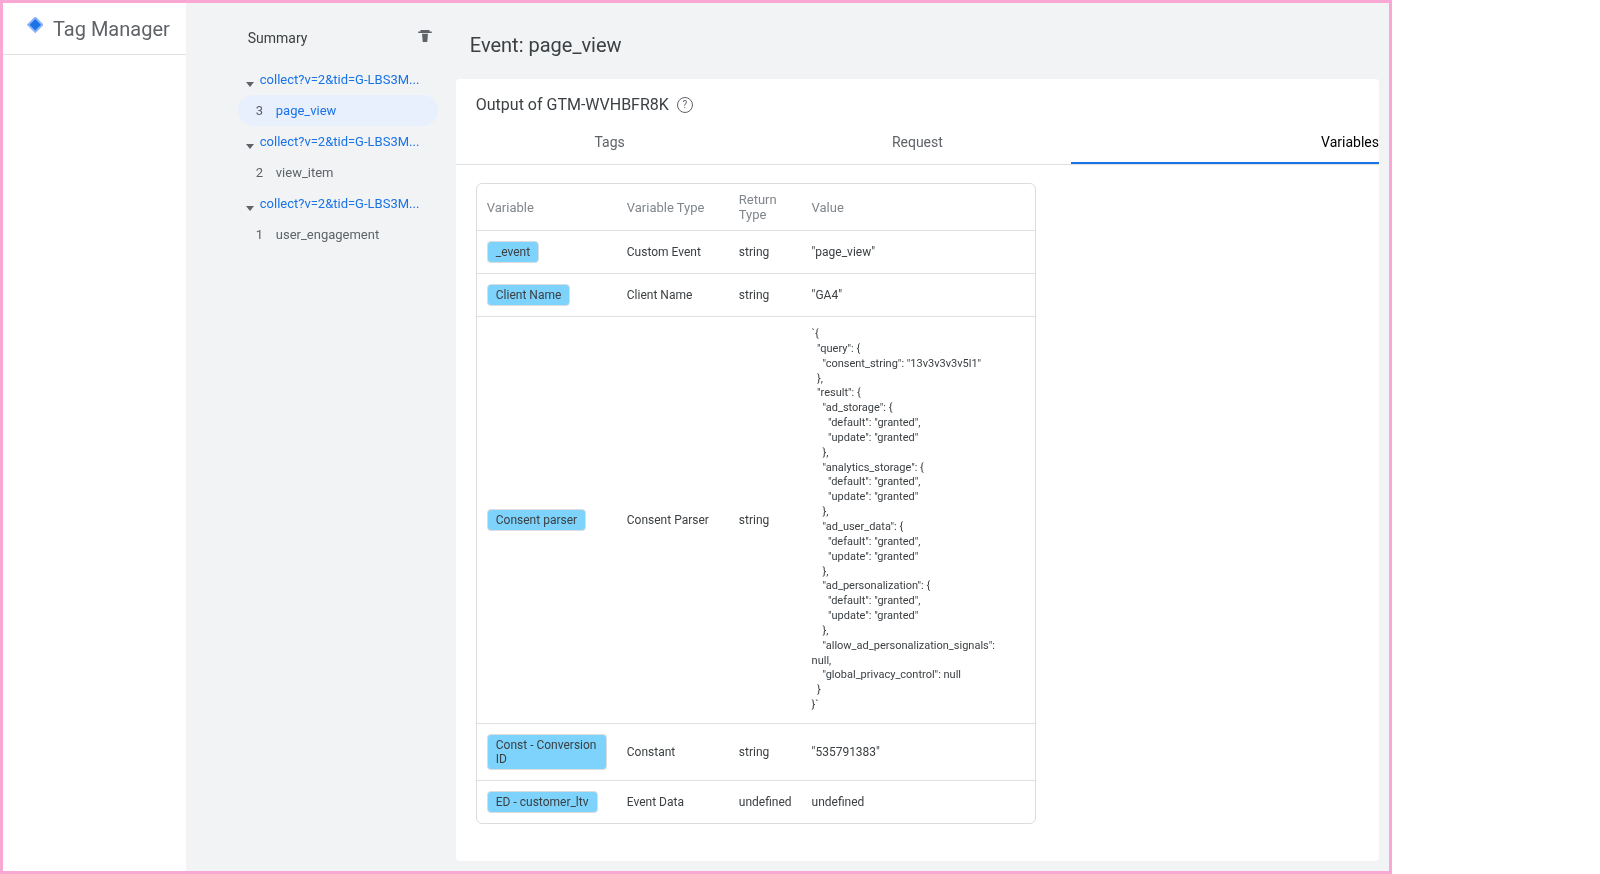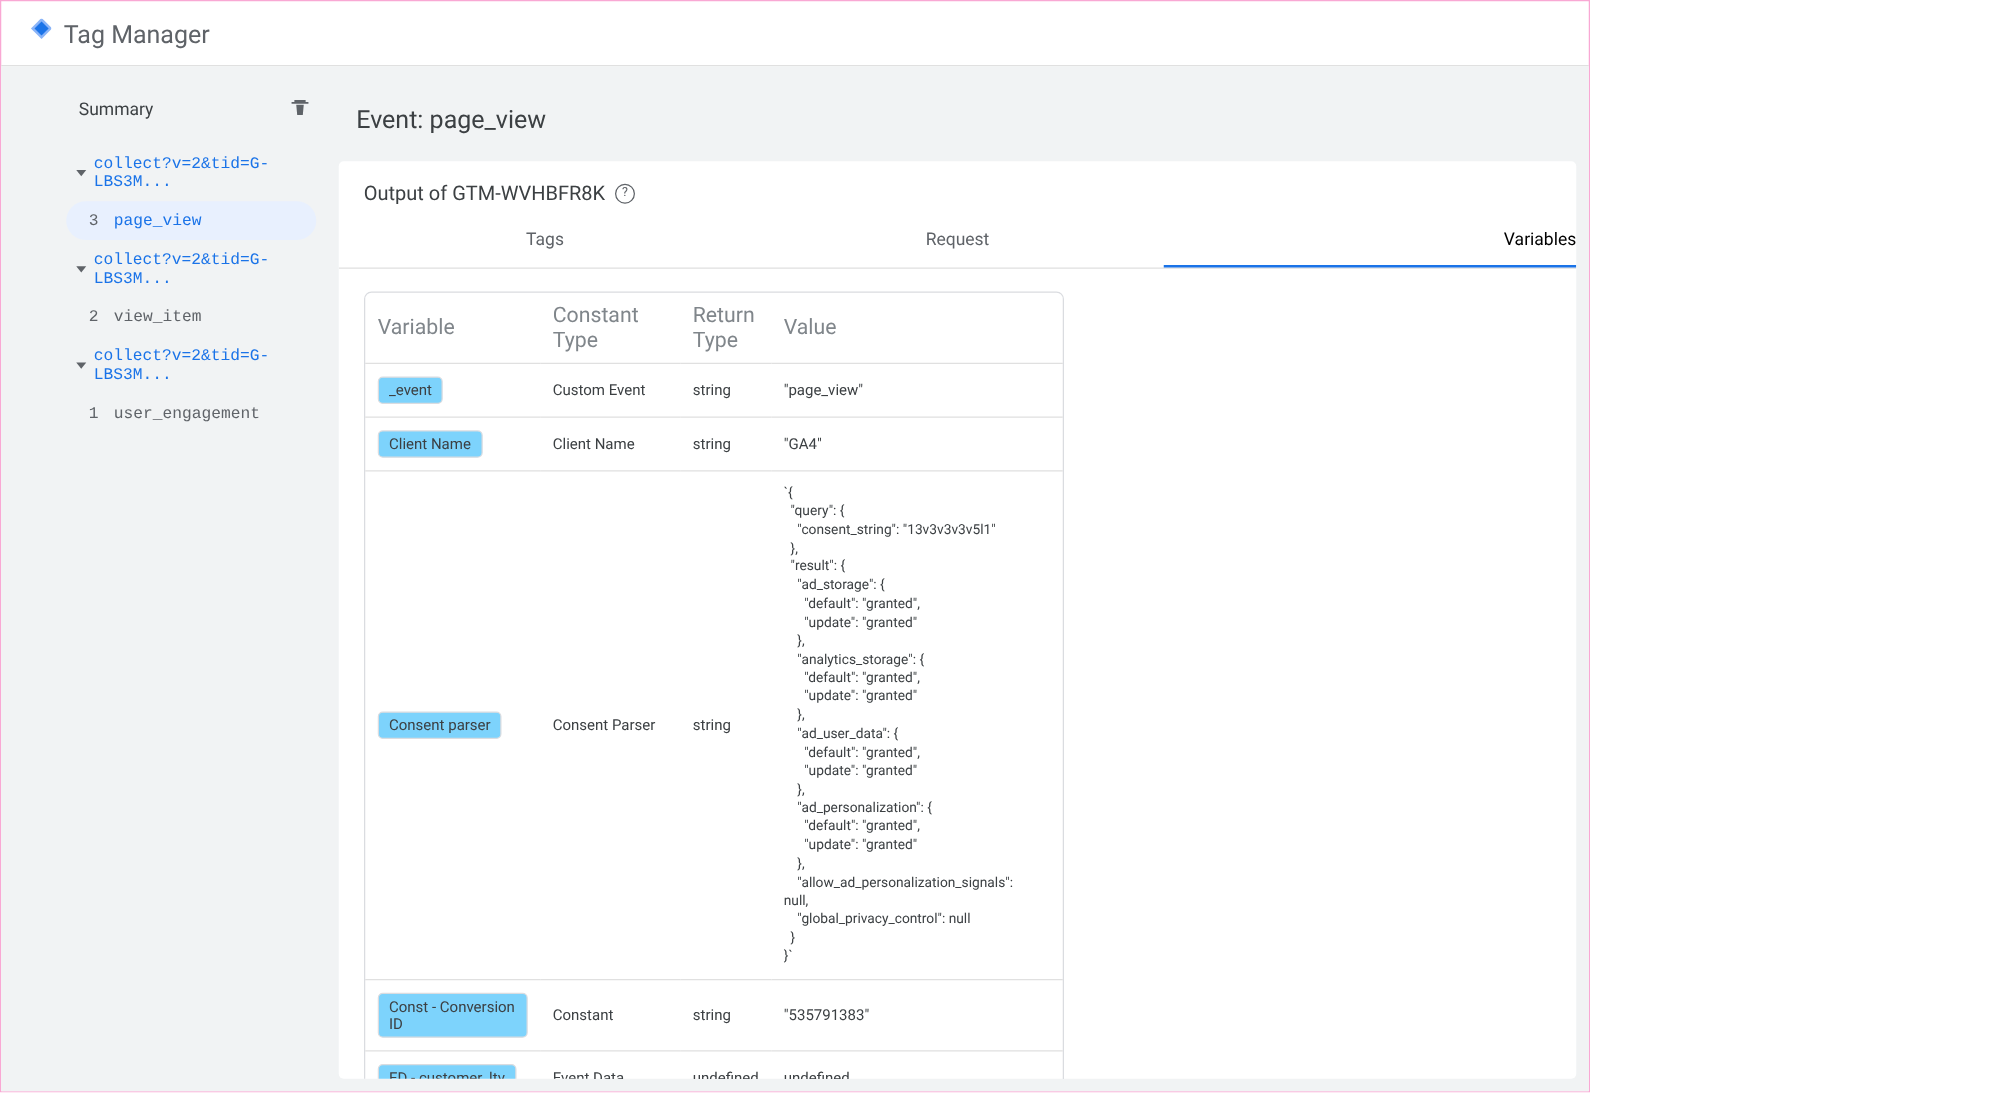--- a/index.html
+++ b/index.html
@@ -1,42 +1,42 @@
 <!DOCTYPE html>
 <html><head>
 <meta charset="utf-8">
 <style>
 * { box-sizing: border-box; margin: 0; padding: 0; }
 body { font-family: 'Google Sans', Roboto, Arial, sans-serif; font-size: 13px; color: #3c4043; background: #fff; }
-.frame { border: 1px solid #f9a8d4; width: 1272px; height: 874px; display: flex; flex-direction: column; }
+.frame { border: 3px solid #f9a8d4; width: 1392px; height: 874px; display: flex; flex-direction: row; }
 .topbar { height: 52px; display: flex; align-items: center; padding: 0 16px; border-bottom: 1px solid #e0e0e0; }
 .logo-wrap { display: flex; align-items: center; gap: 10px; }
 .logo-icon { width: 24px; height: 24px; }
 .app-title { font-size: 20px; color: #5f6368; font-weight: 400; }
 .body { flex: 1; display: flex; background: #f1f3f4; overflow: hidden; }
 .sidebar { width: 220px; padding: 20px 8px 12px 12px; display: flex; flex-direction: column; gap: 2px; margin-left: 40px; }
 .summary-row { display: flex; justify-content: space-between; align-items: center; padding: 4px 4px 14px 10px; color: #3c4043; font-size: 14px; }
 .clear-icon { color: #5f6368; cursor: pointer; }
-.tree-item { display: flex; align-items: center; gap: 6px; padding: 8px 8px; font-size: 13px; color: #3c4043; cursor: pointer; border-radius: 16px; font-family: Liberation Mono, monospace; }
+.tree-item { display: flex; align-items: flex-end; gap: 6px; padding: 8px 8px; font-size: 13px; color: #3c4043; cursor: pointer; border-radius: 16px; }
 .tree-item.link { color: #1a73e8; }
 .tree-item.child { padding-left: 18px; color: #5f6368; }
 .tree-item.child .num { width: 14px; color: #5f6368; }
 .tree-item.selected { background: #e8f0fe; color: #1a73e8; }
 .caret { width: 0; height: 0; border-left: 4px solid transparent; border-right: 4px solid transparent; border-top: 5px solid #5f6368; display: inline-block; }
 .main { flex: 1; display: flex; flex-direction: column; overflow: hidden; }
 .event-header { padding: 30px 24px 22px 24px; font-size: 20px; color: #3c4043; }
 .panel { margin: 0 10px 10px 10px; background: #fff; border-radius: 4px; display: flex; flex-direction: column; flex: 1; overflow: hidden; }
 .output-row { padding: 16px 20px 8px 20px; display: flex; align-items: center; gap: 8px; font-size: 16px; color: #3c4043; }
 .help-icon { width: 16px; height: 16px; border: 1.3px solid #5f6368; border-radius: 50%; display: inline-flex; align-items: center; justify-content: center; font-size: 10px; color: #5f6368; }
 .tabs { display: flex; border-bottom: 1px solid #e0e0e0; }
 .tab { flex: 1; text-align: center; padding: 12px 0; font-size: 14px; color: #5f6368; cursor: pointer; }
 .tab.active { color: #000000; border-bottom: 2px solid #1a73e8; text-align: right; }
 .table-wrap { padding: 18px 20px; overflow: auto; flex: 1; }
 .vtable { border: 1px solid #dadce0; border-radius: 6px; width: 560px; border-collapse: separate; border-spacing: 0; font-size: 12px; }
-.vtable th { text-align: left; font-weight: 400; color: #80868b; font-size: 17px; padding: 8px 10px; border-bottom: 1px solid #e0e0e0; }
+.vtable th { text-align: left; font-weight: 400; color: #80868b; font-size: 13px; padding: 8px 10px; border-bottom: 1px solid #e0e0e0; }
 .vtable td { padding: 10px 10px; border-top: 1px solid #e0e0e0; vertical-align: middle; color: #3c4043; }
 .vtable tr:first-child td { border-top: 0; }
 .vtable td.valcell { font-size: 12px; }
 .chip { display: inline-block; border: 1px solid #dadce0; border-radius: 4px; padding: 3px 8px; font-size: 12px; color: #3c4043; background: #7dd3fc; }
 .pre { white-space: pre; font-family: Roboto, Arial, sans-serif; font-size: 11px; line-height: 1.35; color: #3c4043; }
 .col-var { width: 140px; }
 .col-type { width: 112px; }
 .col-ret { width: 62px; }
 </style>
 </head>
@@ -101,21 +101,21 @@
         <div class="tabs">
           <div class="tab">Tags</div>
           <div class="tab">Request</div>
           <div class="tab active">Variables</div>
         </div>
         <div class="table-wrap">
           <table class="vtable">
             <thead>
               <tr>
                 <th class="col-var">Variable</th>
-                <th class="col-type">Constant Type</th>
+                <th class="col-type">Variable Type</th>
                 <th class="col-ret">Return Type</th>
                 <th>Value</th>
               </tr>
             </thead>
             <tbody id="tbody">
                 <tr>
                   <td><span class="chip">_event</span></td>
                   <td>Custom Event</td>
                   <td>string</td>
                   <td class="valcell"><span>"page_view"</span></td>

